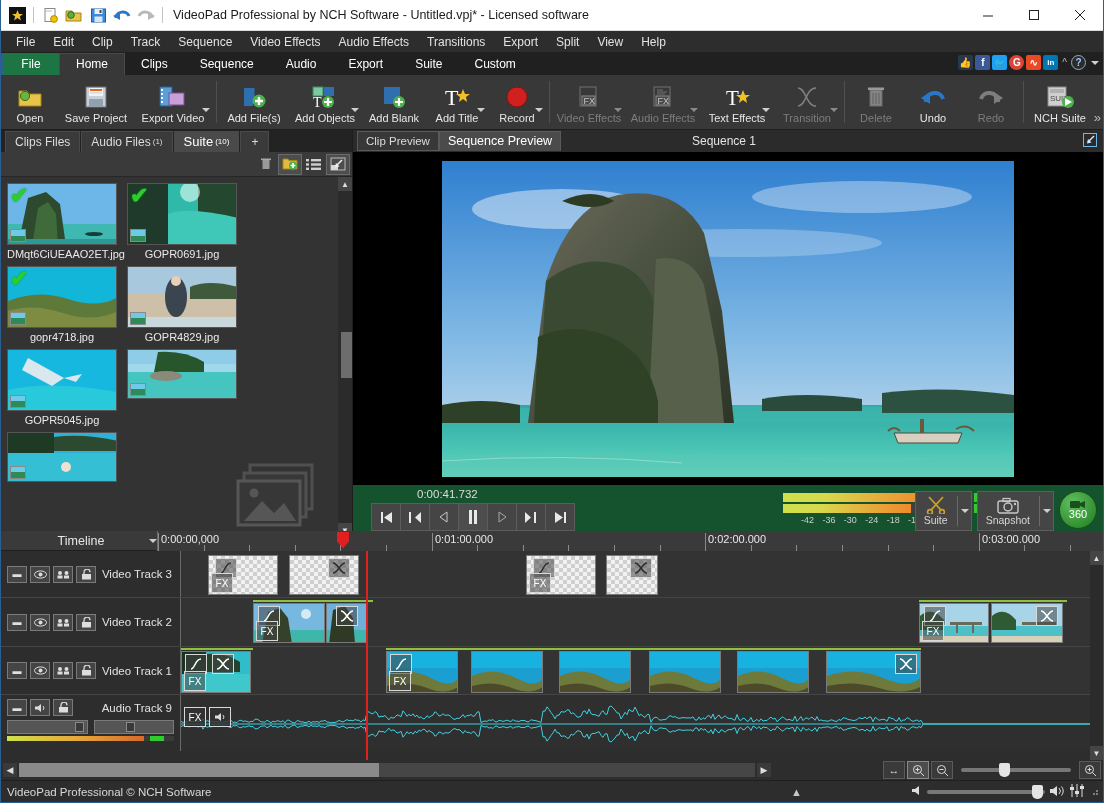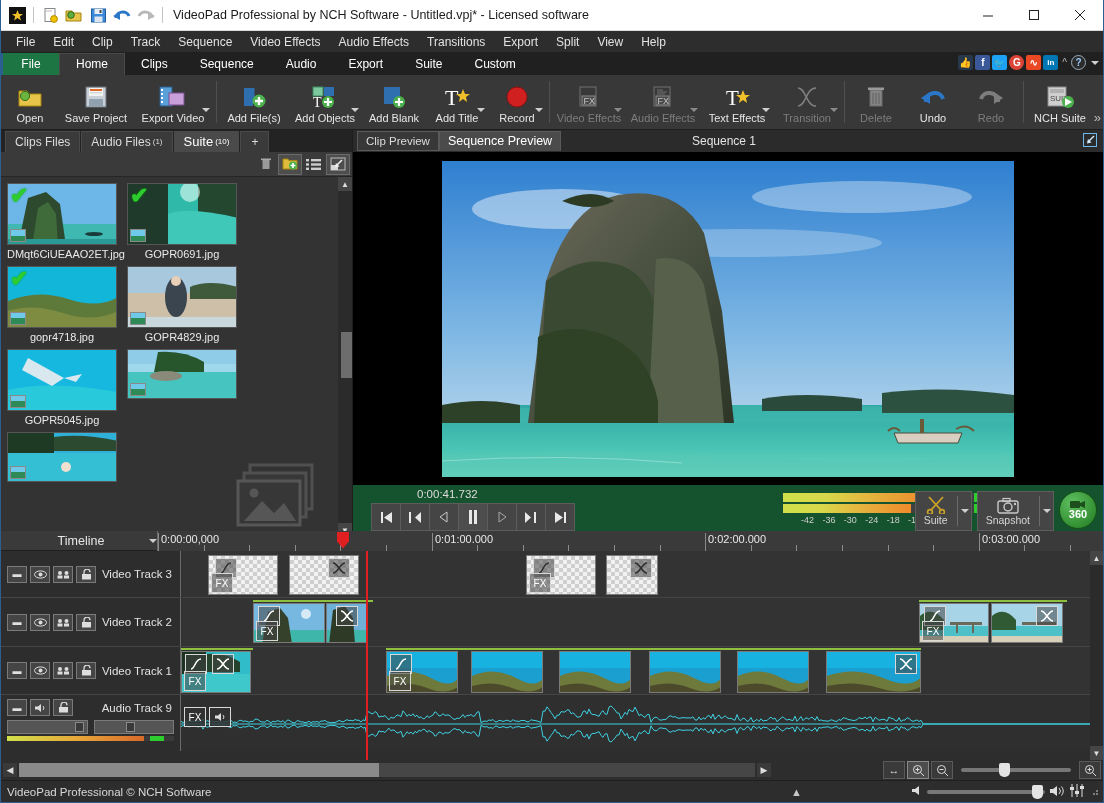--- a/index.html
+++ b/index.html
@@ -121,21 +121,21 @@
   .pvright { position:absolute; right:6px; top:6px; display:flex; align-items:stretch; gap:5px; }
   .pbox { background:#454545; border:1px solid #5e5e5e; display:flex; align-items:center;
           padding:0 2px; height:40px; }
   .pbox .inner { display:flex; flex-direction:column; align-items:center; justify-content:center;
                  padding:0 6px; }
   .pbox .lbl { font-size:10.5px; color:#d6d6d6; }
   .vsep { width:1px; height:30px; background:#6a6a6a; margin:0 3px; }
   .b360 { width:38px; height:38px; border-radius:50%;
           background:radial-gradient(circle at 35% 30%, #5fbf5f, #1f7a1f);
           display:flex; align-items:center; justify-content:center; flex-direction:column;
-          color:#fff; font-size:11px; font-weight:bold; border:1px solid #145214; }
+          color:#fff; font-size:11px; font-weight:normal; border:1px solid #145214; }
 
   
   .tl { position:absolute; left:0; right:0; top:531px; bottom:0; background:#2d2d2d;
         display:flex; flex-direction:column; }
   .tlhead { height:20px; display:flex; align-items:center; background:#3a3a3a;
             border-bottom:1px solid #1f1f1f; }
   .tlhead .lbl { width:160px; text-align:center; font-size:12.5px; color:#e6e6e6; }
   .ruler { flex:1; position:relative; background:#3a3a3a; height:20px; overflow:hidden;
            border-left:1px solid #6a6a6a; }
   .rtick { position:absolute; bottom:0; width:1px; background:#8a8a8a; }

